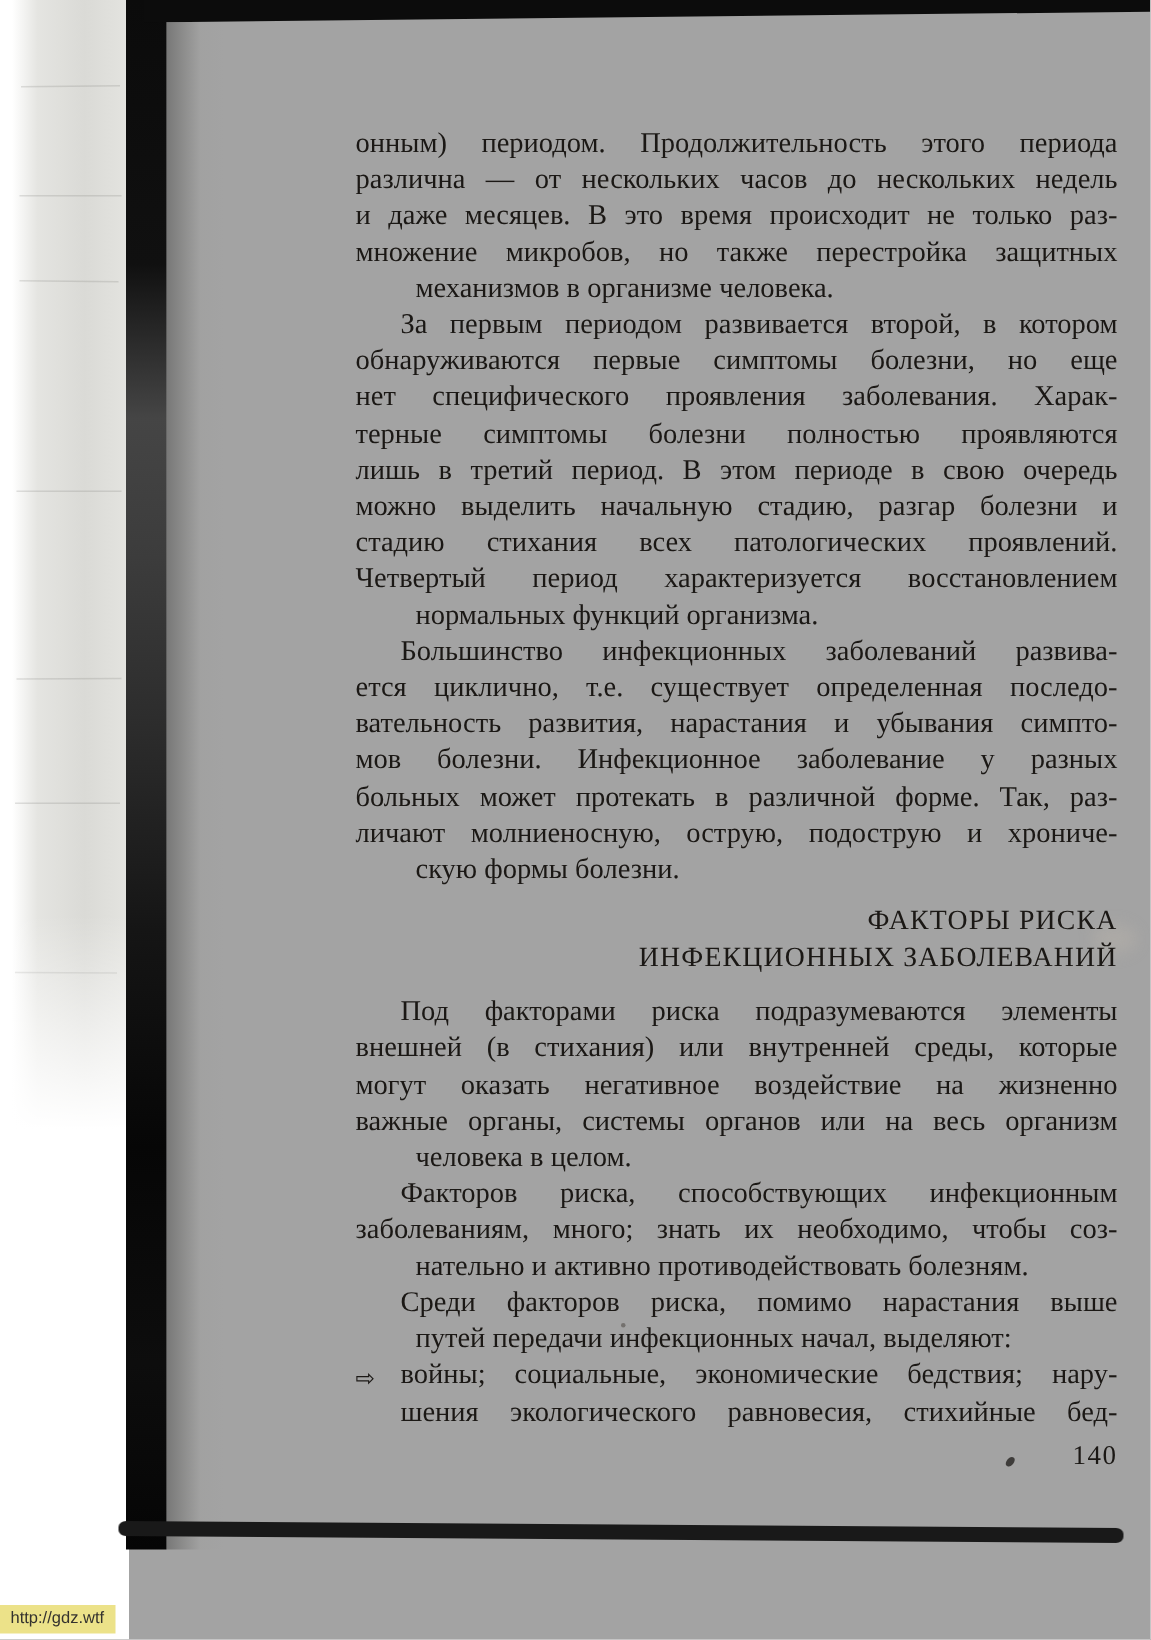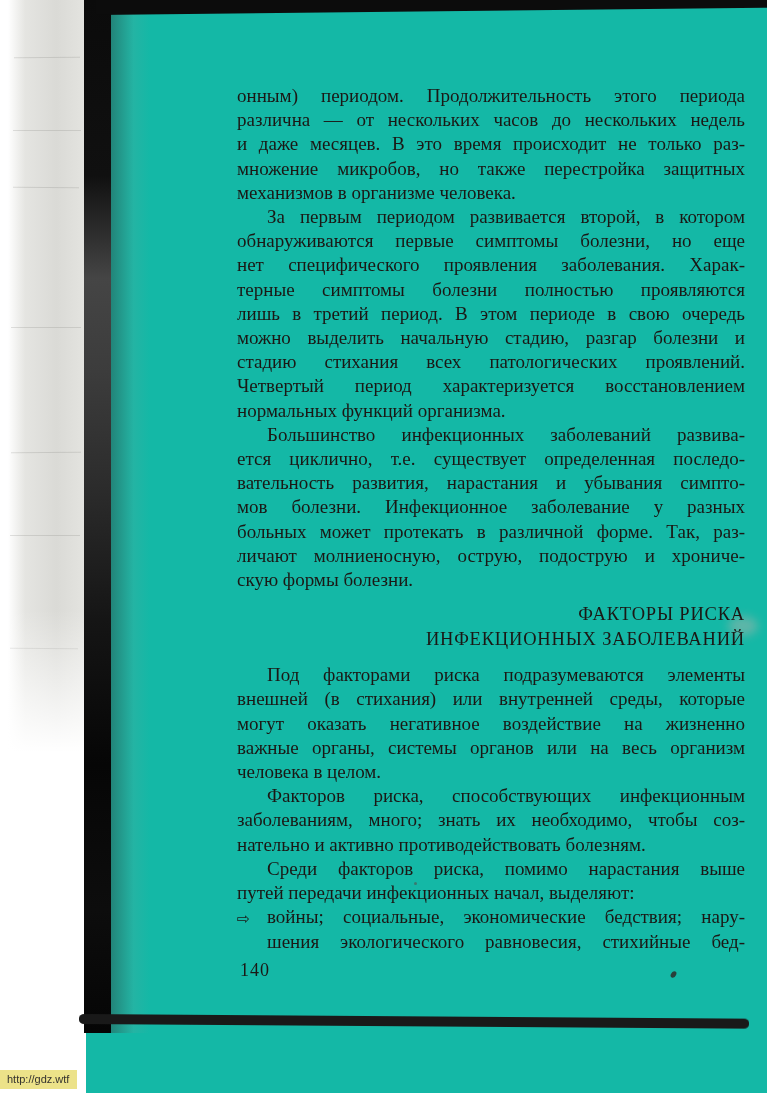--- a/index.html
+++ b/index.html
@@ -1,19 +1,19 @@
 <!DOCTYPE html>
 <html><head>
 <meta charset="utf-8">
 <style>
   html,body{margin:0;padding:0;}
   .scan{
     position:relative;
     width:767px;height:1093px;
-    background:#14b8a6;
+    background:#a3a3a3;
     overflow:hidden;
     font-family:"Liberation Serif", serif;
     color:#1b1815;
   }
   
   .left-white{position:absolute;left:0;top:0;width:86px;height:1093px;background:#ffffff;}
   
   .page-stack{
     position:absolute;left:8px;top:0;width:78px;height:770px;
     background:linear-gradient(90deg, rgba(236,236,232,0) 0%, rgba(224,224,220,.85) 22%, #dadad6 62%, #e4e4e0 100%);
@@ -44,27 +44,27 @@
   
   .speck-comma{position:absolute;left:671px;top:971px;width:5px;height:7px;background:#2d2a28;
     border-radius:60% 40% 60% 40%;transform:rotate(24deg);opacity:.85;}
   .speck-dot{position:absolute;left:414px;top:882px;width:3px;height:3px;background:#55504b;border-radius:50%;opacity:.6;}
   .smudge{position:absolute;left:728px;top:616px;width:30px;height:20px;background:#b9b3ab;
     border-radius:50%;filter:blur(5px);opacity:.45;}
   
   .text-column{position:absolute;left:237px;top:84px;width:508px;font-size:19px;line-height:24.2px;}
   .para{margin:0;}
   .line{text-align:justify;text-align-last:justify;}
-  .line.endline{text-align-last:left;}
+  .line.endline{text-align-last:left;margin-left:40px;}
   .line.indent{text-indent:30px;}
   .para.heading{margin:10px 0 11px 0;}
   .hline{font-size:18.5px;letter-spacing:.8px;line-height:25px;text-align:right;}
   .para.bullet .line{position:relative;padding-left:30px;}
   .marker{position:absolute;left:0;top:2px;font-family:"DejaVu Sans",sans-serif;font-size:15.5px;}
-  .page-number{margin-top:4px;margin-left:3px;font-size:18px;letter-spacing:1px;text-align:left;}
+  .page-number{margin-top:4px;margin-left:3px;font-size:18px;letter-spacing:1px;text-align:right;}
   
   .watermark{
     position:absolute;left:0;top:1070px;
     background:#ece289;color:#34322e;
     font-family:"Liberation Sans", sans-serif;font-size:11px;
     padding:3px 8px 4px 7px;
   }
 </style>
 </head>
 <body>

